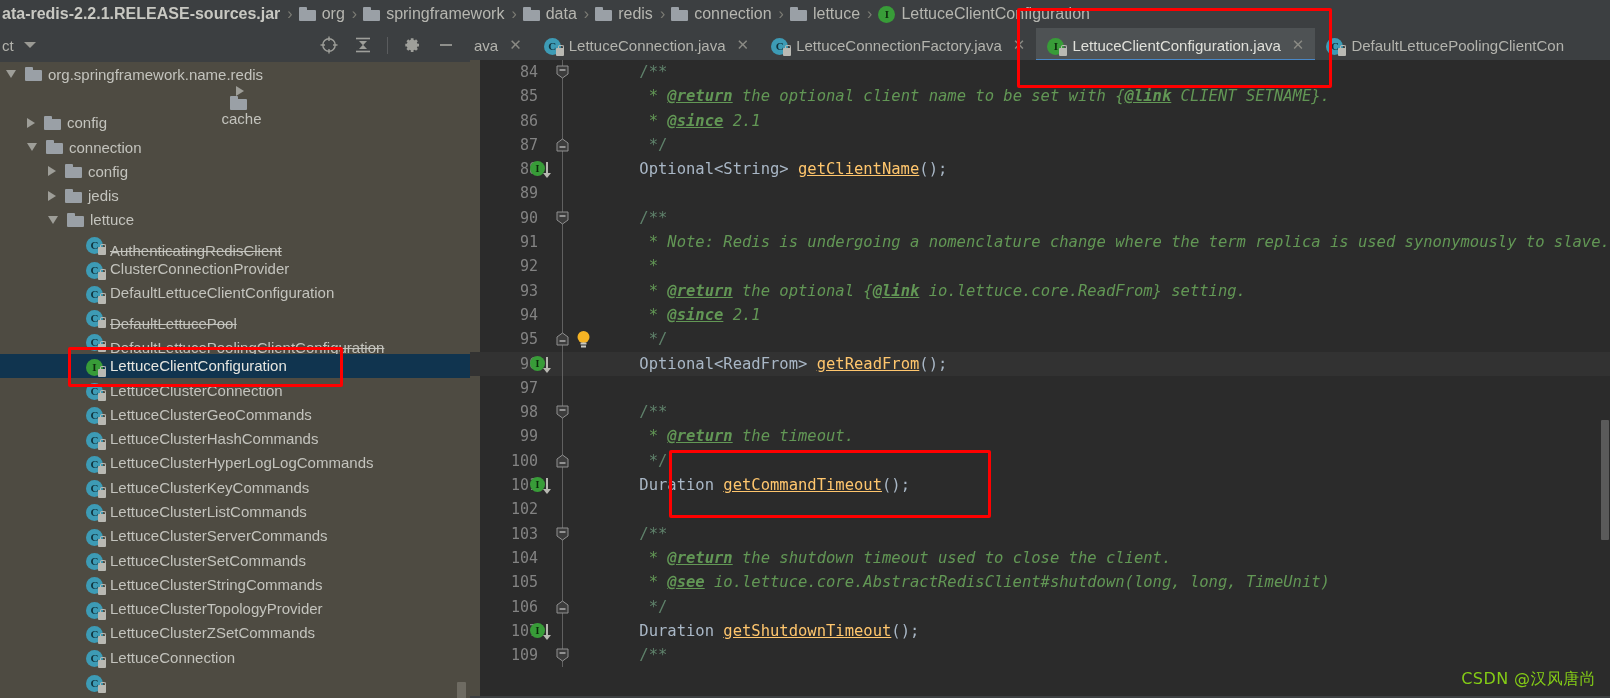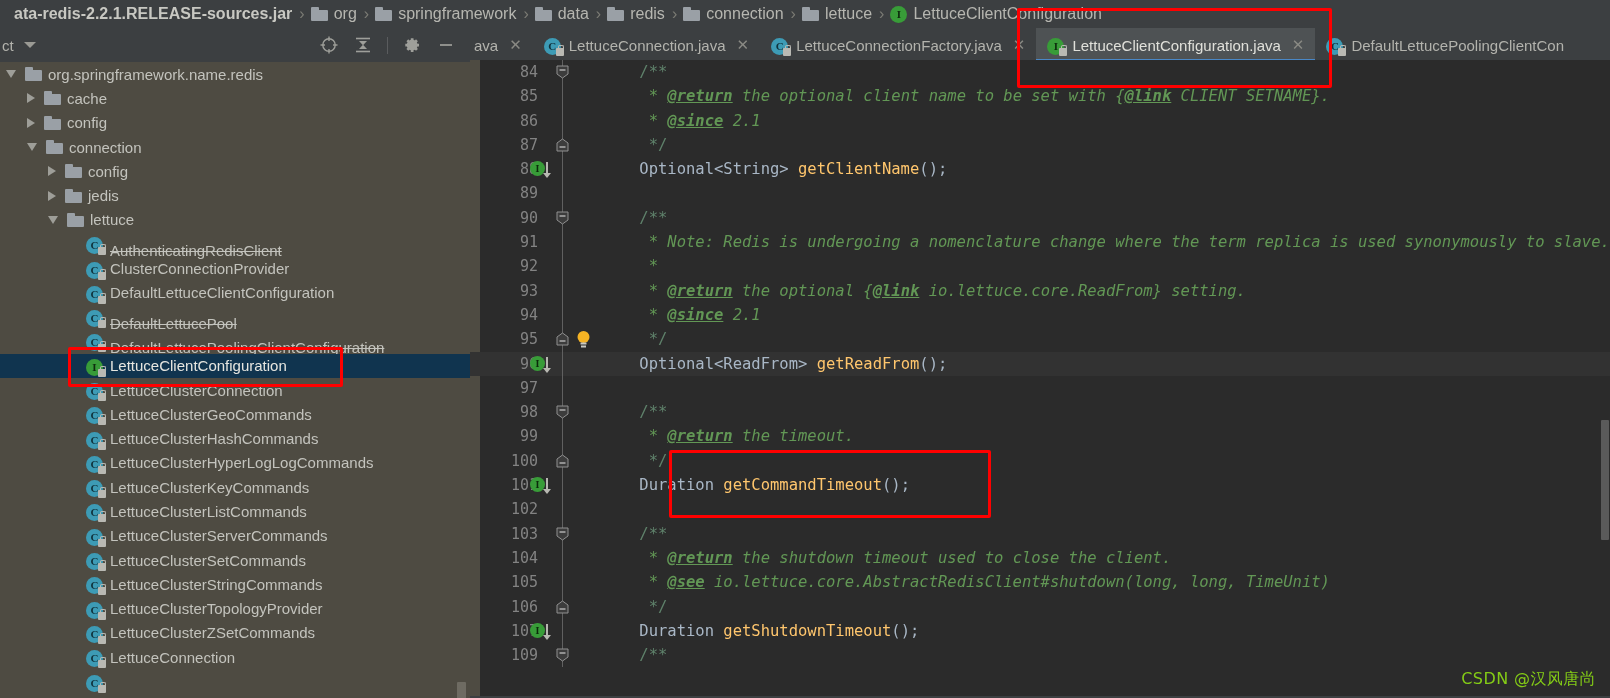--- a/index.html
+++ b/index.html
@@ -13,21 +13,21 @@
     position: relative;
     width: 1610px; height: 698px;
     background: #3c3f41;
   }
 
   
   #breadcrumb-bar {
     position: absolute; left: 0; top: 0; width: 1610px; height: 28px;
     background: #3c3f41;
     display: flex; align-items: center;
-    padding-left: 12px;
+    padding-left: 0px;
     overflow: hidden;
     white-space: nowrap;
   }
   .crumb {
     display: inline-flex; align-items: center;
     font-size: 16px; color: #b6b6b0;
     height: 28px;
   }
   .crumb.first { font-weight: bold; color: #c8c8c2; padding-left: 2px;}
   .crumb-sep {
@@ -188,21 +188,21 @@
   .vline {
     position: absolute; left: 92px; top: 0; width: 1px; height: 24.3px;
     background: #606060;
   }
 
   
   .cm   { color: #629755; font-style: italic; }          
   .cmp  { color: #5f826b; }                              
   .tag  { color: #629755; font-style: italic; font-weight: bold; text-decoration: underline; }
   .typ  { color: #a9b7c6; }
-  .mth  { color: #ffc66d; }
+  .mth  { color: #ffc66d; text-decoration: underline; }
   .pun  { color: #a9b7c6; }
 
   
   #ed-scroll {
     position: absolute; left: 1131px; top: 360px; width: 8px; height: 120px;
     background: #5a5a5a; border-radius: 1px;
   }
 
   
   .redbox {
@@ -340,21 +340,21 @@
   <div id="tree">
       <div class="trow" style="padding-left: 6px;">
         <span class="arrow open"></span>
         <span style="display:inline-block;width:5px"></span>
         <span class="folder-icon">
           <span class="ftab"></span>
           <span class="fbody"></span>
         </span>
         <span class="tlabel">org.springframework.name.redis</span>
       </div>
-      <div class="trow" style="padding-left: 27px;">
+      <div class="trow" style="padding-left: 13px; flex-direction: column;">
         <span class="arrow closed"></span>
         <span style="display:inline-block;width:5px"></span>
         <span class="folder-icon">
           <span class="ftab"></span>
           <span class="fbody"></span>
         </span>
         <span class="tlabel">cache</span>
       </div>
       <div class="trow" style="padding-left: 27px;">
         <span class="arrow closed"></span>

